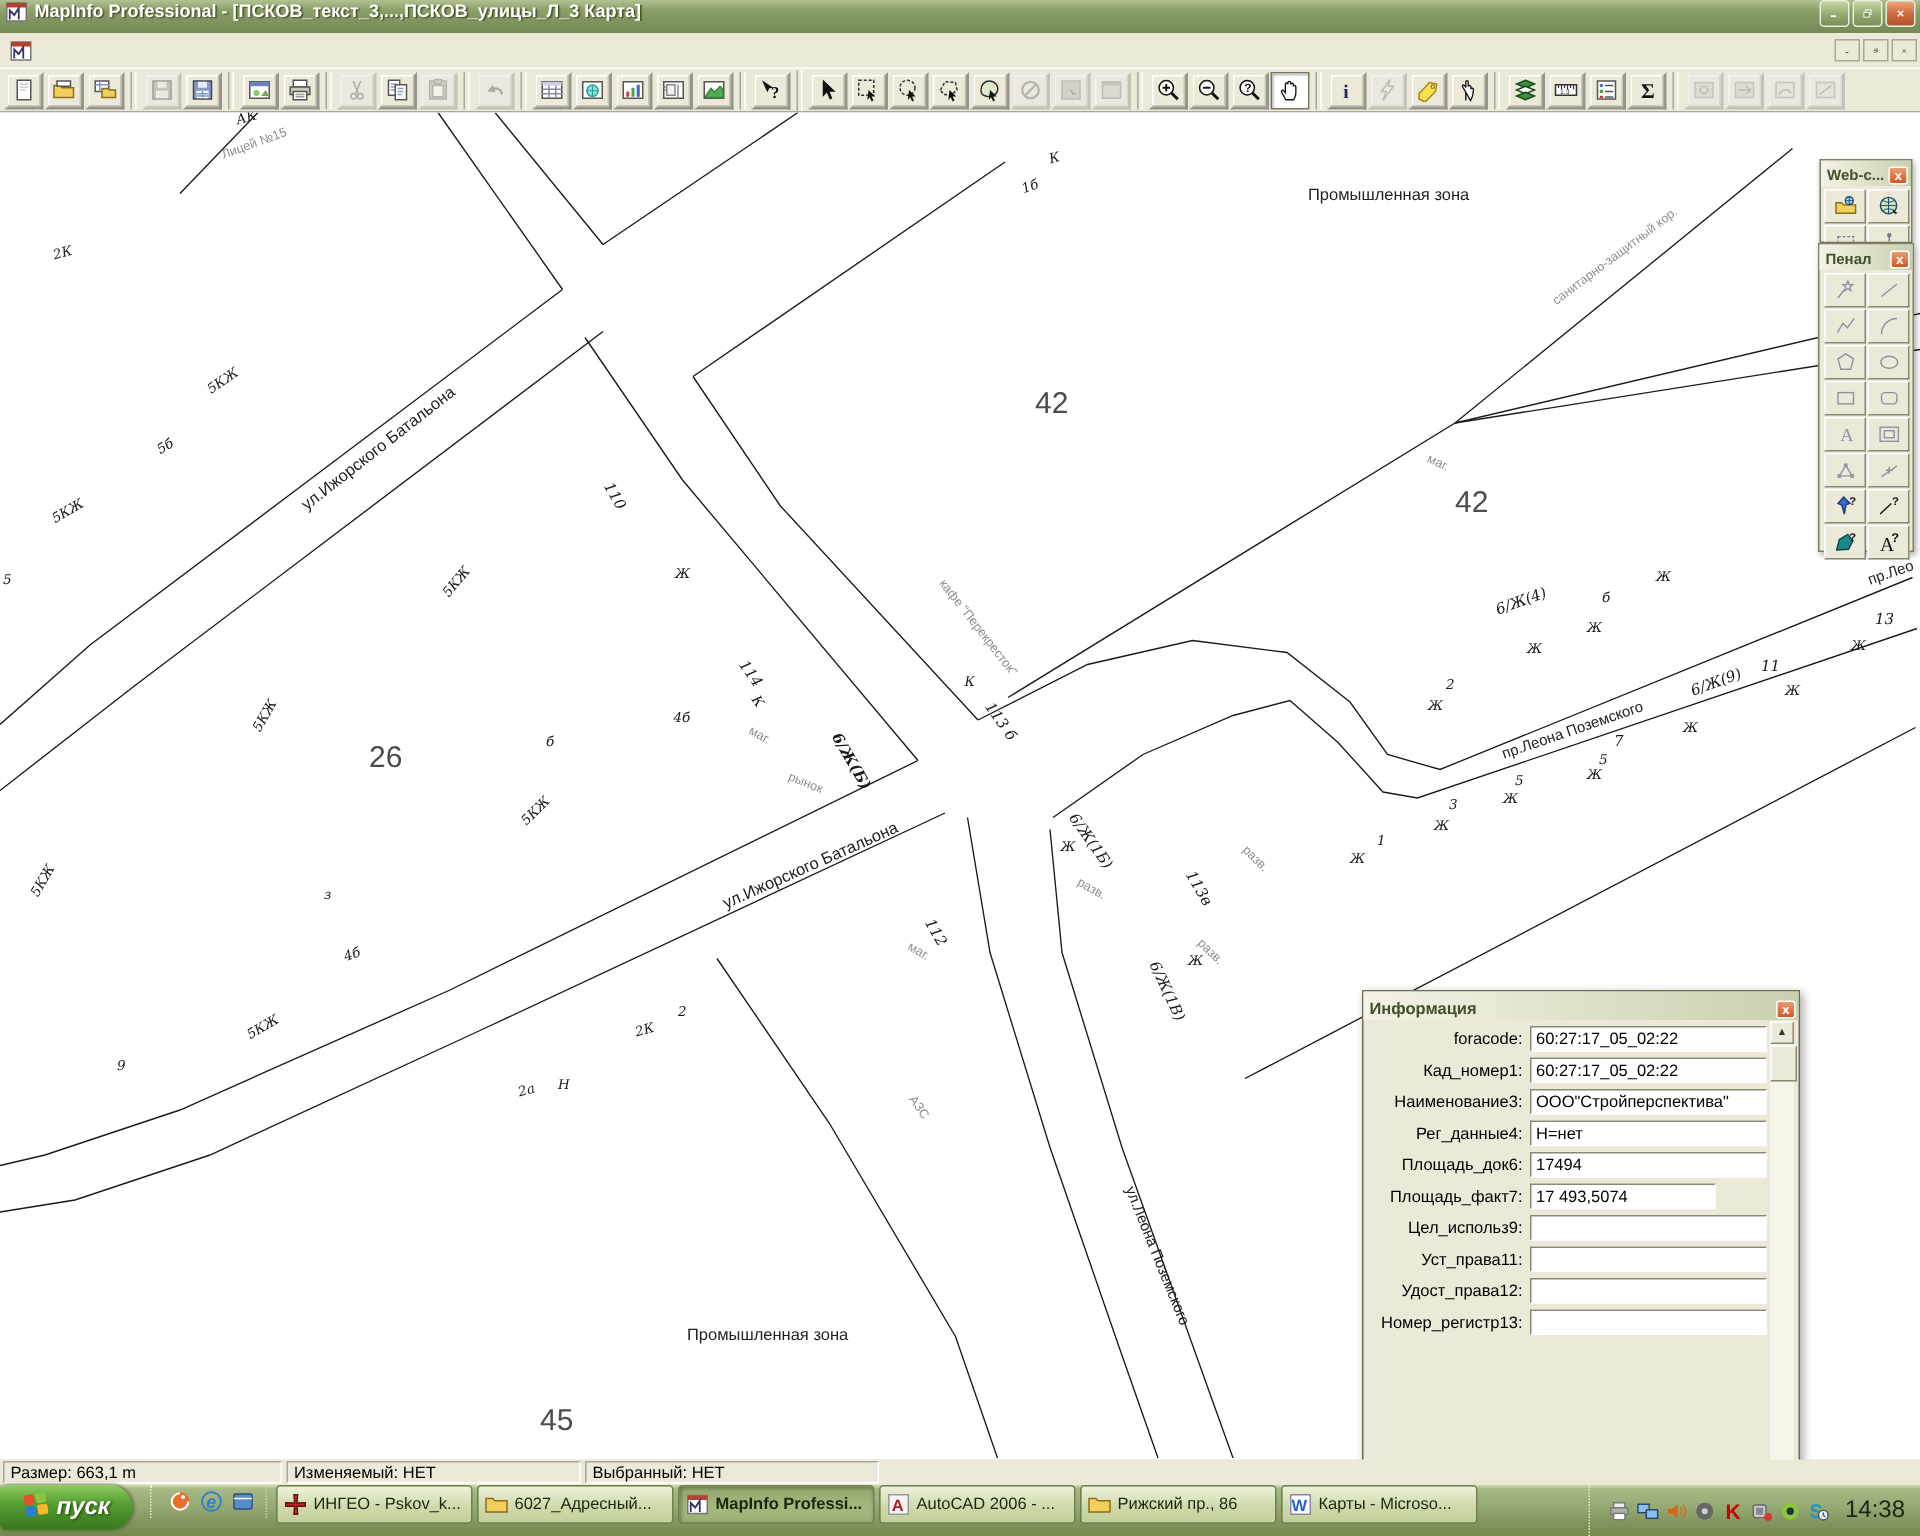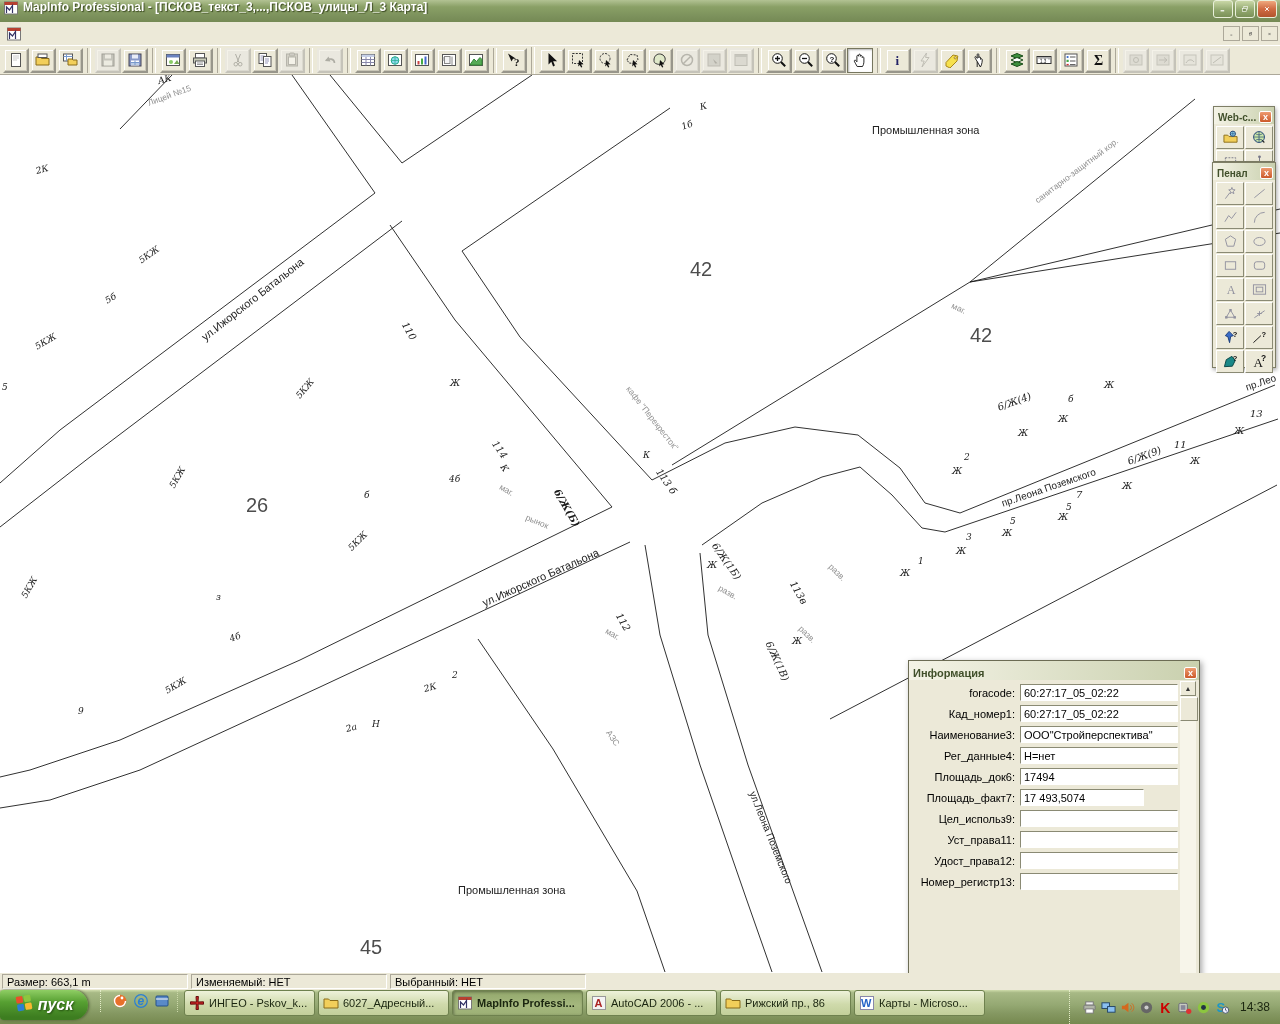--- a/index.html
+++ b/index.html
@@ -97,21 +97,21 @@
   .task{width:131px;height:26px;border-radius:3px;border:1px solid #6e814e;
     background:linear-gradient(180deg,#eef2da,#cfdaab 55%,#c2cf9a);
     display:flex;align-items:center;gap:4px;padding:0 4px;font-size:11px;color:#1b2610;
     overflow:hidden;white-space:nowrap;box-sizing:border-box}
   .task.active{background:linear-gradient(180deg,#93a86c,#a5b87e 60%,#9cb075);
     box-shadow:inset 1px 1px 3px rgba(0,0,0,.35);font-weight:bold}
   .task svg{flex:0 0 auto}
   .tray{margin-left:auto;height:34px;display:flex;align-items:center;gap:3px;padding:0 10px 0 12px;
     border-left:1px dotted #e4ecc8;background:linear-gradient(180deg,#cfdcab 0%,#a7b985 8%,#94a872 45%,#849761 70%,#76894f 100%)}
   .trayicon{width:16px;height:16px;display:inline-flex;align-items:center;justify-content:center}
-  .clock{font-size:12px;color:#1b2610;margin-left:6px}
+  .clock{font-size:16px;color:#1b2610;margin-left:6px}
 </style>
 </head>
 <body>
 
 <div class="titlebar">
   <span class="ticon" id="app-icon"><svg viewBox="0 0 16 16" width="16" height="16">
         <rect x="1.5" y="2" width="13" height="12" fill="#fff" stroke="#777"></rect>
         <rect x="1.5" y="2" width="13" height="3" fill="#b84030"></rect>
         <path d="M3.5 13V7l3 3 3-4.5V13" fill="none" stroke="#336" stroke-width="1.2"></path>
       </svg></span>

